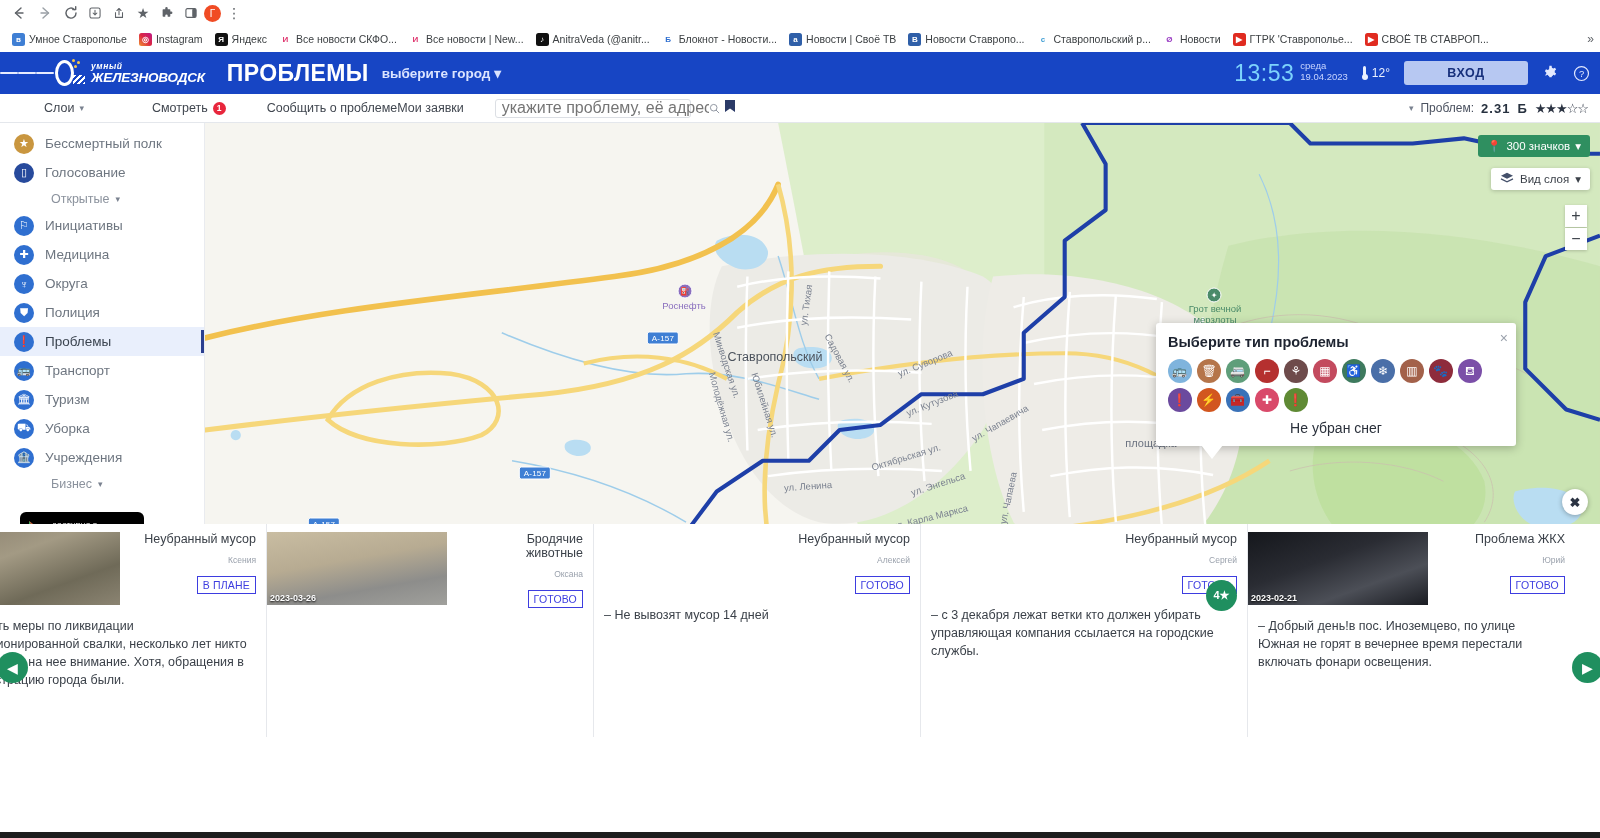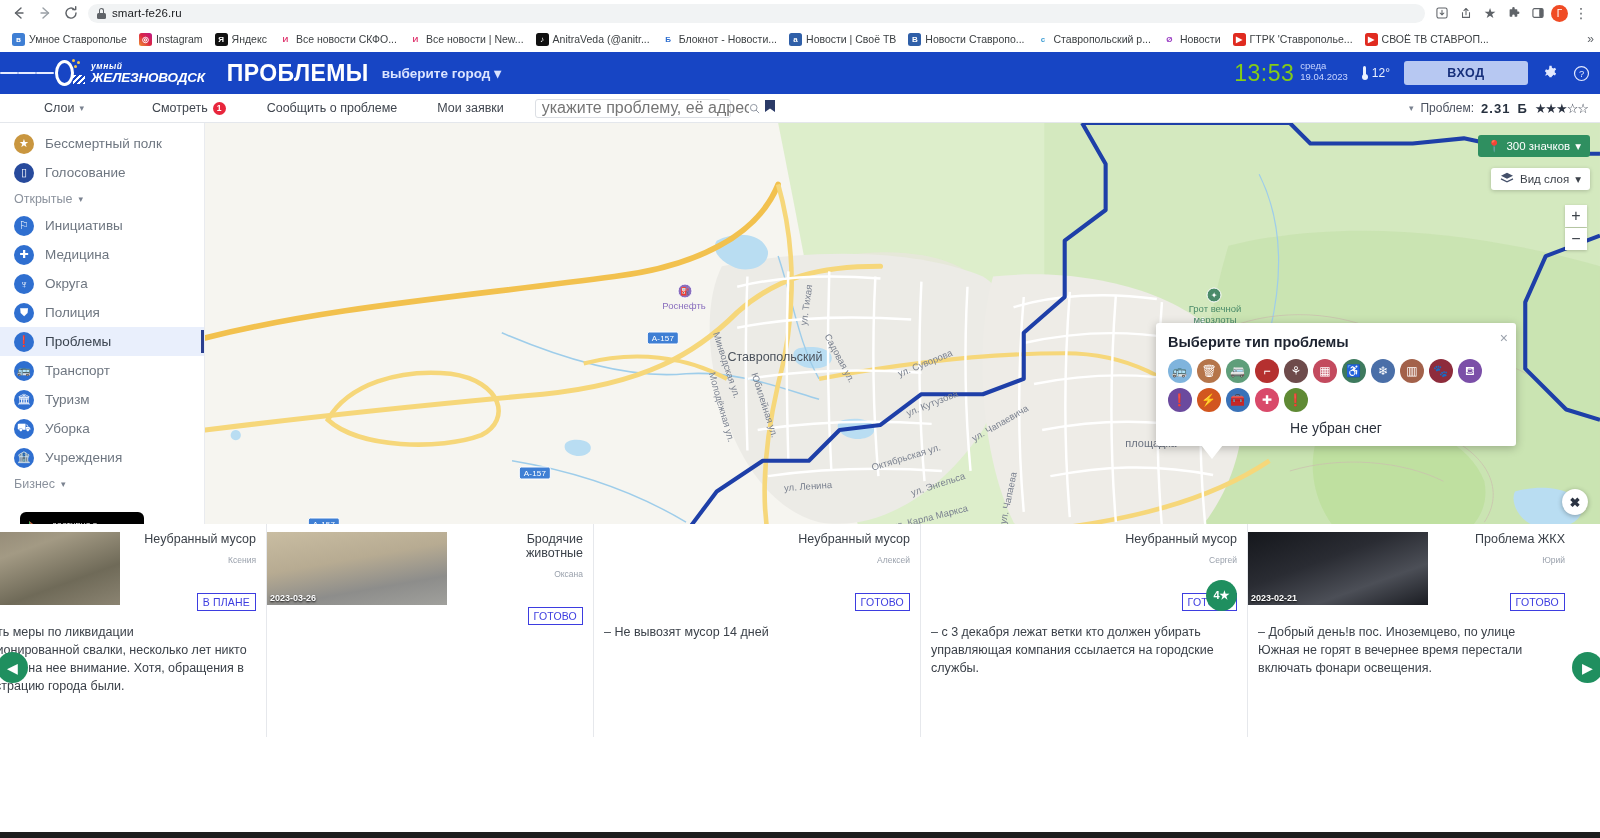--- a/index.html
+++ b/index.html
@@ -84,21 +84,21 @@
   .logo-text .l1 { font-size: 8.5px; font-weight: bold; letter-spacing: .6px; color: #ffffff; }
   .logo-text .l2 { font-size: 13.5px; font-weight: bold; letter-spacing: -.2px; color: #ffffff; margin-top: 1px; }
   .app-title {
     font-size: 23px; font-weight: bold; letter-spacing: .4px; margin-left: 22px; color: #fff;
   }
   .city-select {
     font-size: 13.5px; font-weight: bold; margin-left: 13px; color: #dbe4ff; display: flex; align-items: center; gap: 4px;
   }
   .hdr-right { margin-left: auto; display: flex; align-items: center; gap: 14px; }
   .clock { display: flex; align-items: flex-end; gap: 6px; }
-  .clock .time { font-size: 23px; letter-spacing: .5px; color: #84cc16; line-height: 1; }
+  .clock .time { font-size: 23px; letter-spacing: .5px; color: #7dd3fc; line-height: 1; }
   .clock .date { line-height: 1.15; font-size: 9.5px; color: #c8d5ff; padding-bottom: 2px; }
   .temp { display: flex; align-items: center; gap: 4px; font-size: 12px; color: #eaf0ff; }
   .thermo { width: 6px; height: 14px; position: relative; }
   .thermo .stem { position:absolute; top:0; left:1.5px; width:3px; height:9px; background:#eaf0ff; border-radius:2px 2px 0 0; }
   .thermo .bulb { position:absolute; bottom:0; left:0; width:6px; height:6px; background:#eaf0ff; border-radius:50%; }
   .login-btn {
     width: 124px; height: 24px; background: #b7c8f2; color: #17307c;
     font-size: 12.5px; font-weight: bold; letter-spacing: .6px;
     display: flex; align-items: center; justify-content: center; border-radius: 3px;
   }
@@ -148,21 +148,21 @@
   .side-item.active { background: #e9effc; color: #3b4450; }
   .side-item.active::after {
     content: ""; position: absolute; right: 0; top: 3px; bottom: 3px; width: 3px; background: #2b3f8f;
   }
   .side-ico {
     width: 20px; height: 20px; border-radius: 50%; flex: 0 0 auto;
     display: flex; align-items: center; justify-content: center;
     color: #fff; font-size: 11px; background: #2f6fd0;
   }
   .side-group {
-    font-size: 12.5px; color: #8b929d; padding: 5px 0 5px 14px; display: flex; align-items: center; gap: 6px;
+    font-size: 12.5px; color: #8b929d; padding: 5px 0 5px 14px; display: flex; align-items: center; gap: 6px; margin-left: 37px;
   }
   .store-badges { padding: 16px 0 0 20px; display: flex; flex-direction: column; gap: 10px; }
   .store-badge {
     width: 124px; height: 38px; background: #000; border-radius: 6px; color: #fff;
     display: flex; align-items: center; gap: 7px; padding: 0 8px;
   }
   .store-badge .sb-text { line-height: 1.05; }
   .store-badge .sb-l1 { font-size: 6.5px; letter-spacing: .3px; text-transform: uppercase; }
   .store-badge .sb-l2 { font-size: 14px; font-weight: bold; letter-spacing: -.3px; }
   .other-ways { color: #2f6fd0; font-size: 12.5px; padding: 12px 0 0 37px; text-decoration: underline; }
@@ -252,21 +252,21 @@
   .card-thumb .date-stamp {
     position: absolute; left: 3px; bottom: 2px; font-size: 9px; color: #fff;
     text-shadow: 0 1px 2px rgba(0,0,0,.9); font-weight: bold;
   }
   .card-meta { flex: 1; padding-left: 24px; text-align: right; }
   .card-cat { font-size: 12.5px; color: #3b4149; }
   .card-author { font-size: 8.5px; color: #9aa1ac; margin-top: 9px; }
   .status-box {
     display: inline-flex; align-items: center; justify-content: center;
     border: 1.7px solid #3d3de0; color: #3d3de0; font-size: 10.5px;
-    padding: 2px 5px; margin-top: 28px; letter-spacing: .2px;
+    padding: 2px 5px; margin-top: 11px; letter-spacing: .2px;
   }
   .card-text {
     font-size: 12.5px; color: #3b4149; line-height: 1.45; padding: 12px 6px 0 10px;
   }
   .rating-badge {
     width: 31px; height: 31px; position: absolute; right: 10px; top: 56px;
     background: #1f8f5f; color: #fff; border-radius: 50%;
     display: flex; align-items: center; justify-content: center; font-size: 11px; font-weight: bold;
   }
   .carousel-arrow {
@@ -298,27 +298,20 @@
       <svg width="16" height="16" viewBox="0 0 16 16">
           <path d="M6 3 L11.5 8 L6 13" stroke="#9aa0a6" stroke-width="1.4" fill="none" stroke-linecap="round" stroke-linejoin="round"></path>
           <path d="M4 8 H11.5" stroke="#9aa0a6" stroke-width="1.4" stroke-linecap="round"></path>
         </svg>
     </div>
     <div class="nav-btn">
       <svg width="16" height="16" viewBox="0 0 16 16">
           <path d="M13 8 a5 5 0 1 1 -1.6 -3.6" stroke="#5f6368" stroke-width="1.4" fill="none" stroke-linecap="round"></path>
           <path d="M12.7 1.6 V4.6 H9.7" stroke="#5f6368" stroke-width="1.4" fill="none" stroke-linecap="round" stroke-linejoin="round"></path>
         </svg>
-    </div>
-    <div class="omnibox">
-      <span class="lock-icon">
-          <span class="shackle"></span>
-          <span class="body"></span>
-        </span>
-      <span class="url">smart-fe26.ru</span>
     </div>
     <div class="omni-actions">
       <span class="icon-sq">
         <svg width="14" height="14" viewBox="0 0 16 16">
             <rect x="2.2" y="2.2" width="11.6" height="11.6" rx="2" stroke="#5f6368" stroke-width="1.2" fill="none"></rect>
             <path d="M8 5 V10 M5.8 8 L8 10.2 L10.2 8" stroke="#5f6368" stroke-width="1.2" fill="none" stroke-linecap="round" stroke-linejoin="round"></path>
           </svg>
       </span>
       <span class="icon-sq">
         <svg width="14" height="14" viewBox="0 0 16 16">
@@ -462,21 +455,21 @@
     <span>Слои</span>
     <span class="tb-caret">▾</span>
   </div>
   <div class="tb-item" style="margin-left:68px">
     <span>Смотреть</span>
     <span class="badge-red">1</span>
   </div>
   <div class="tb-item" style="margin-left:41px">
     <span>Сообщить о проблеме</span>
   </div>
-  <div class="tb-item" style="margin-left:40px">
+  <div class="tb-item" style="">
     <span>Мои заявки</span>
   </div>
   <div class="tb-search" style="margin-left:31px">
     <input type="text" placeholder="укажите проблему, её адрес или №" style="">
     <span class="mag">
       <svg width="11" height="11" viewBox="0 0 14 14">
           <circle cx="6" cy="6" r="4.2" stroke="#8b929d" stroke-width="1.2" fill="none"></circle>
           <path d="M9.2 9.2 L12.5 12.5" stroke="#8b929d" stroke-width="1.2" stroke-linecap="round"></path>
         </svg>
     </span>

